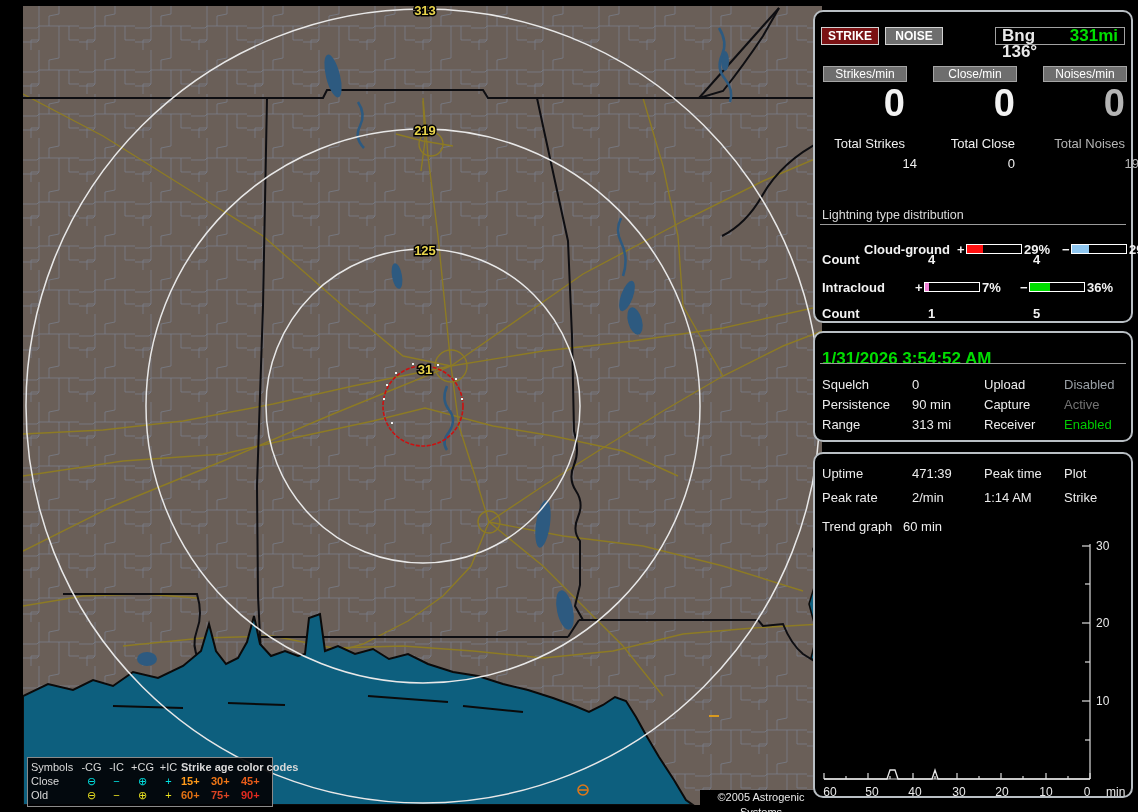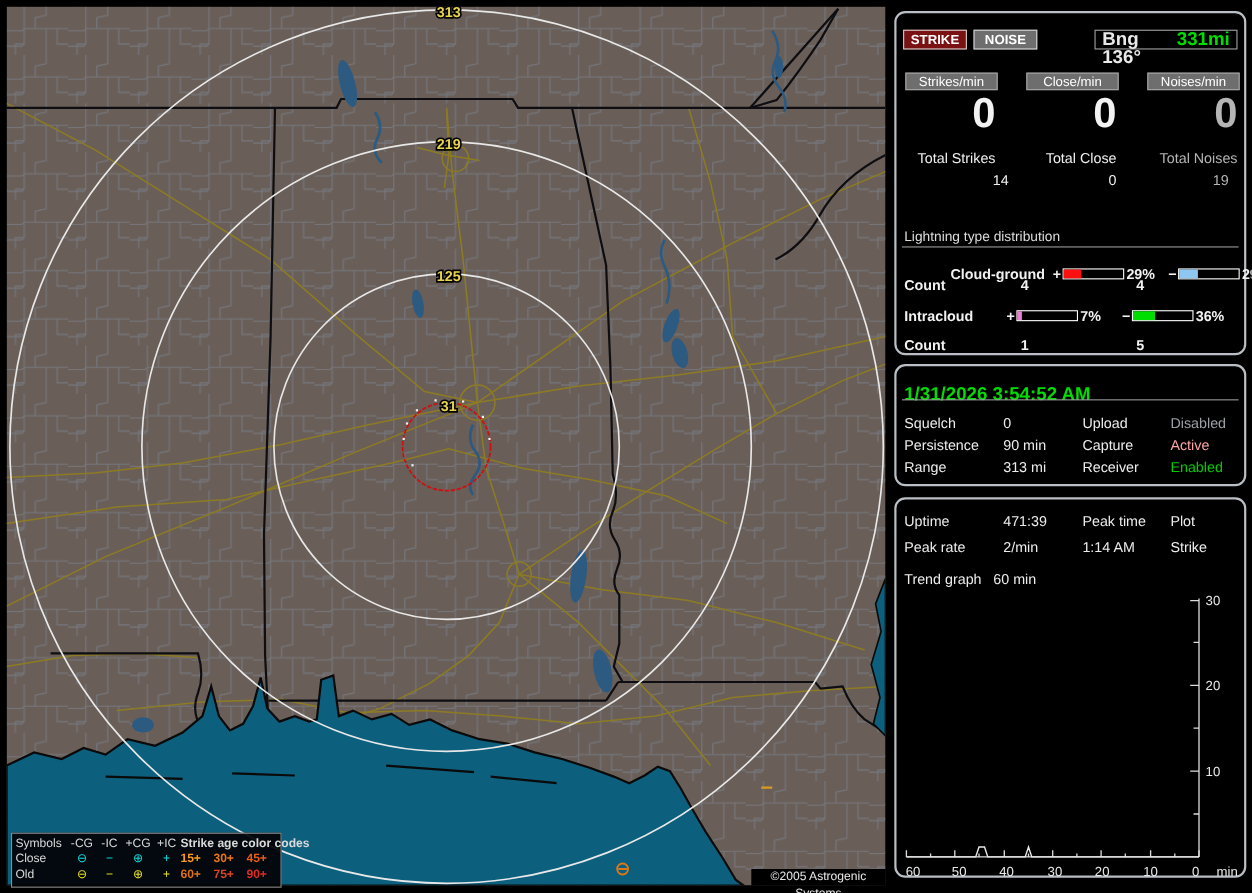--- a/index.html
+++ b/index.html
@@ -1,19 +1,19 @@
 <!DOCTYPE html>
 <html><head>
 <meta charset="utf-8">
 <style>
   html,body{margin:0;padding:0;background:#000;}
   #app{position:relative;width:1138px;height:812px;background:#000;overflow:hidden;
        font-family:"Liberation Sans",sans-serif;color:#e9e9e9;}
   
-  #map-wrap{position:absolute;left:6px;top:6px;width:643px;height:799px;}
+  #map-wrap{position:absolute;left:23px;top:6px;width:643px;height:799px;}
   #map-wrap svg{display:block;}
   .map-legend{position:absolute;left:4px;top:751px;width:246px;height:50px;
       background:rgba(2,2,4,0.92);border:1px solid #8a8a8a;font-size:11px;
       padding:2px 3px;box-sizing:border-box;line-height:14px;}
   .leg-grid{display:grid;grid-template-columns:48px 25px 25px 27px 25px 30px 30px 28px;}
   .leg-grid span{white-space:nowrap;}
   .leg-head{color:#d9d9d9;}
   .leg-sym{text-align:center;}
   .leg-age{font-weight:bold;}
   .copyright{position:absolute;left:677px;top:784px;width:122px;height:15px;
@@ -205,21 +205,21 @@
     <div class="rate" style="left:0;">0</div>
     <div class="rate" style="left:110px;">0</div>
     <div class="rate dim" style="left:220px;">0</div>
 
     <div class="tlabel" style="left:0;">Total Strikes</div>
     <div class="tlabel" style="left:110px;">Total Close</div>
     <div class="tlabel dim" style="left:220px;">Total Noises</div>
 
     <div class="tvalue" style="left:0;padding-left:12px;">14</div>
     <div class="tvalue" style="left:110px;">0</div>
-    <div class="tvalue dim" style="left:212px;">19</div>
+    <div class="tvalue dim" style="left:234px;">19</div>
 
     <div class="dist-head">Lightning type distribution</div>
     <div class="dist-hr"></div>
 
     <div class="dist-row" style="top:230px;margin-left:42px;">
       <span class="dist-name">Cloud-ground</span>
       <span class="sgn-p">+</span>
       <span class="dist-bar bar-p">
           <span class="fill" style="background: rgb(255, 16, 16); width: 30%;"></span>
         </span>
@@ -263,21 +263,21 @@
     <div class="set-row" style="top:44px;">
       <span class="cA">Squelch</span>
       <span class="cB">0</span>
       <span class="cC">Upload</span>
       <span class="cD" style="color: rgb(154, 160, 166);">Disabled</span>
     </div>
     <div class="set-row" style="top:64px;">
       <span class="cA">Persistence</span>
       <span class="cB">90 min</span>
       <span class="cC">Capture</span>
-      <span class="cD" style="color: #fca5a5;">Active</span>
+      <span class="cD" style="color: #737373;">Active</span>
     </div>
     <div class="set-row" style="top:84px;">
       <span class="cA">Range</span>
       <span class="cB">313 mi</span>
       <span class="cC">Receiver</span>
       <span class="cD" style="color: rgb(0, 204, 0);">Enabled</span>
     </div>
   </div>
 
   <div class="panel" id="panel-stats">

